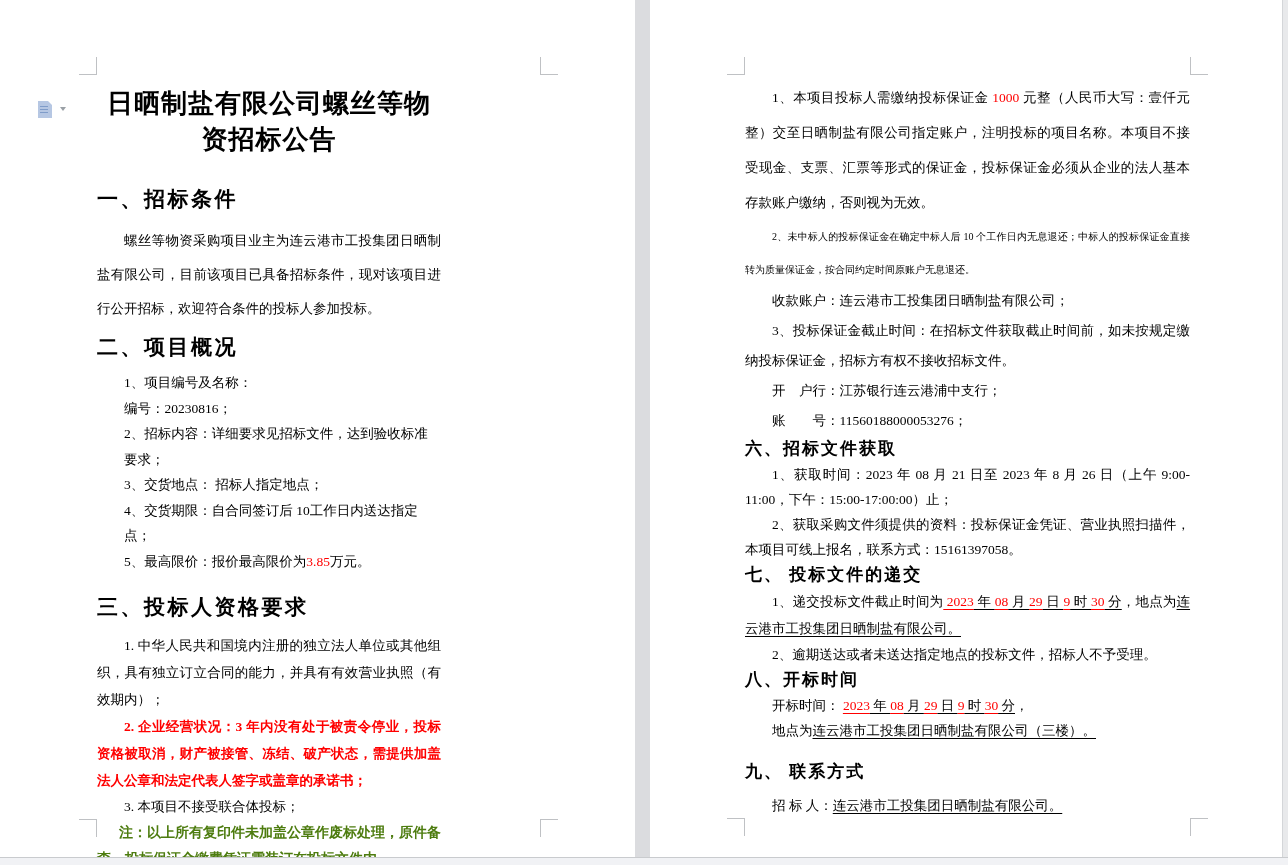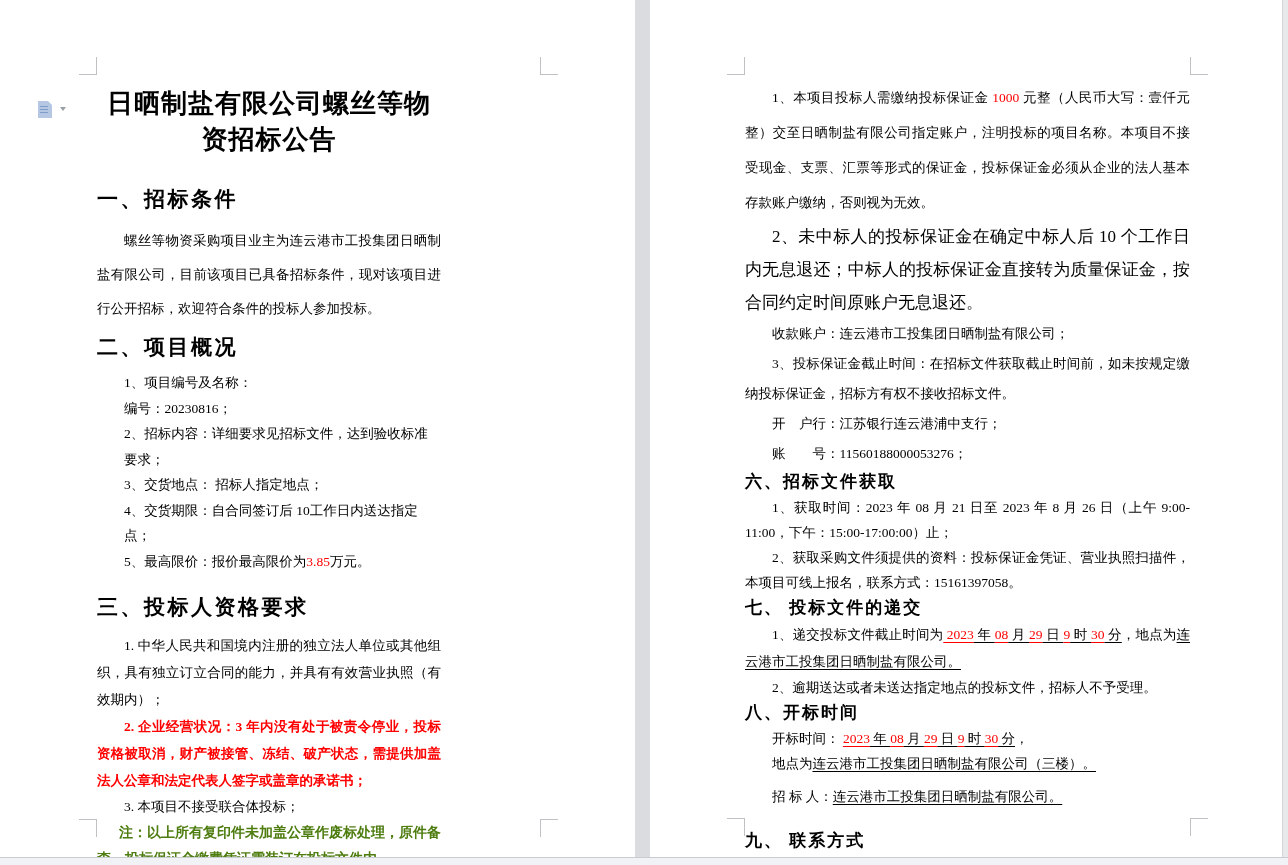--- a/index.html
+++ b/index.html
@@ -45,21 +45,21 @@
   .intro{margin-top:10px;font-size:13.5px;line-height:34px;text-indent:27px;text-align:justify;}
   .li{font-size:13.5px;line-height:25.5px;padding-left:27px;}
   .li-first{margin-top:8px;}
   .req{font-size:13.5px;line-height:27px;text-indent:27px;text-align:justify;}
   .req-first{margin-top:10px;}
   .req3{font-size:13.5px;line-height:26px;text-indent:27px;}
   .note{font-size:14px;line-height:26px;text-indent:22px;text-align:justify;}
   .plain{font-size:13.5px;line-height:26px;margin-top:19px;}
 
   .lead{margin-top:80px;font-size:13.5px;line-height:35px;text-indent:27px;text-align:justify;}
-  .pp{font-size:17px;line-height:33px;text-indent:27px;text-align:justify;}
+  .pp{font-size:10px;line-height:33px;text-indent:27px;text-align:justify;}
   .pl{font-size:13.5px;line-height:30px;text-indent:27px;text-align:justify;}
   .h2{font-size:17px;line-height:26px;font-weight:bold;letter-spacing:2px;}
   .p6{font-size:13.5px;line-height:25px;text-indent:27px;text-align:justify;}
   .p7{font-size:13.5px;line-height:27px;text-indent:27px;text-align:justify;}
   .gap-top{margin-top:16px;}
   .last{margin-top:6px;font-size:13.5px;line-height:30px;text-indent:27px;}
 </style>
 </head>
 <body>
 
@@ -90,22 +90,22 @@
     <div class="blk pl"><span>账　　号：11560188000053276；</span></div>
     <div class="blk h2"><span>六、招标文件获取</span></div>
     <div class="blk p6"><span>1、获取时间：2023 年 08 月 21 日至 2023 年 8 月 26 日（上午 9:00-11:00，下午：15:00-17:00:00）止；</span></div>
     <div class="blk p6"><span>2、获取采购文件须提供的资料：投标保证金凭证、营业执照扫描件，本项目可线上报名，联系方式：15161397058。</span></div>
     <div class="blk h2"><span>七、 投标文件的递交</span></div>
     <div class="blk p7"><span>1、递交投标文件截止时间为</span><span class="u" style="color: rgb(255, 0, 0);"> 2023</span><span class="u"> 年 </span><span class="u" style="color: rgb(255, 0, 0);">08</span><span class="u"> 月 </span><span class="u" style="color: rgb(255, 0, 0);">29</span><span class="u"> 日 </span><span class="u" style="color: rgb(255, 0, 0);">9</span><span class="u"> 时 </span><span class="u" style="color: rgb(255, 0, 0);">30</span><span class="u"> 分</span><span>，地点为</span><span class="u">连云港市工投集团日晒制盐有限公司。 </span></div>
     <div class="blk p6"><span>2、逾期送达或者未送达指定地点的投标文件，招标人不予受理。</span></div>
     <div class="blk h2"><span>八、开标时间</span></div>
     <div class="blk p6"><span>开标时间：  </span><span class="u" style="color: rgb(255, 0, 0);">2023</span><span class="u"> 年 </span><span class="u" style="color: rgb(255, 0, 0);">08</span><span class="u"> 月 </span><span class="u" style="color: rgb(255, 0, 0);">29</span><span class="u"> 日 </span><span class="u" style="color: rgb(255, 0, 0);">9</span><span class="u"> 时 </span><span class="u" style="color: rgb(255, 0, 0);">30</span><span class="u"> 分</span><span>，</span></div>
     <div class="blk p6"><span>地点为</span><span class="u">连云港市工投集团日晒制盐有限公司（三楼）。 </span></div>
+    <div class="blk h2 gap-top"><span>九、 联系方式</span></div>
     <div class="blk last"><span>招 标 人：</span><span class="u">连云港市工投集团日晒制盐有限公司。 </span></div>
-    <div class="blk h2 gap-top"><span>九、 联系方式</span></div>
   </div>
 
 <div class="strip" id="page-gap"></div>
 <div class="strip" id="right-edge"></div>
 <div class="strip" id="bottom-bar"></div>
 
 <div class="crop tl" style="left:79px;top:57px;"></div>
 <div class="crop tr" style="left:540px;top:57px;"></div>
 <div class="crop bl" style="left:79px;top:819px;"></div>
 <div class="crop br" style="left:540px;top:819px;"></div>

